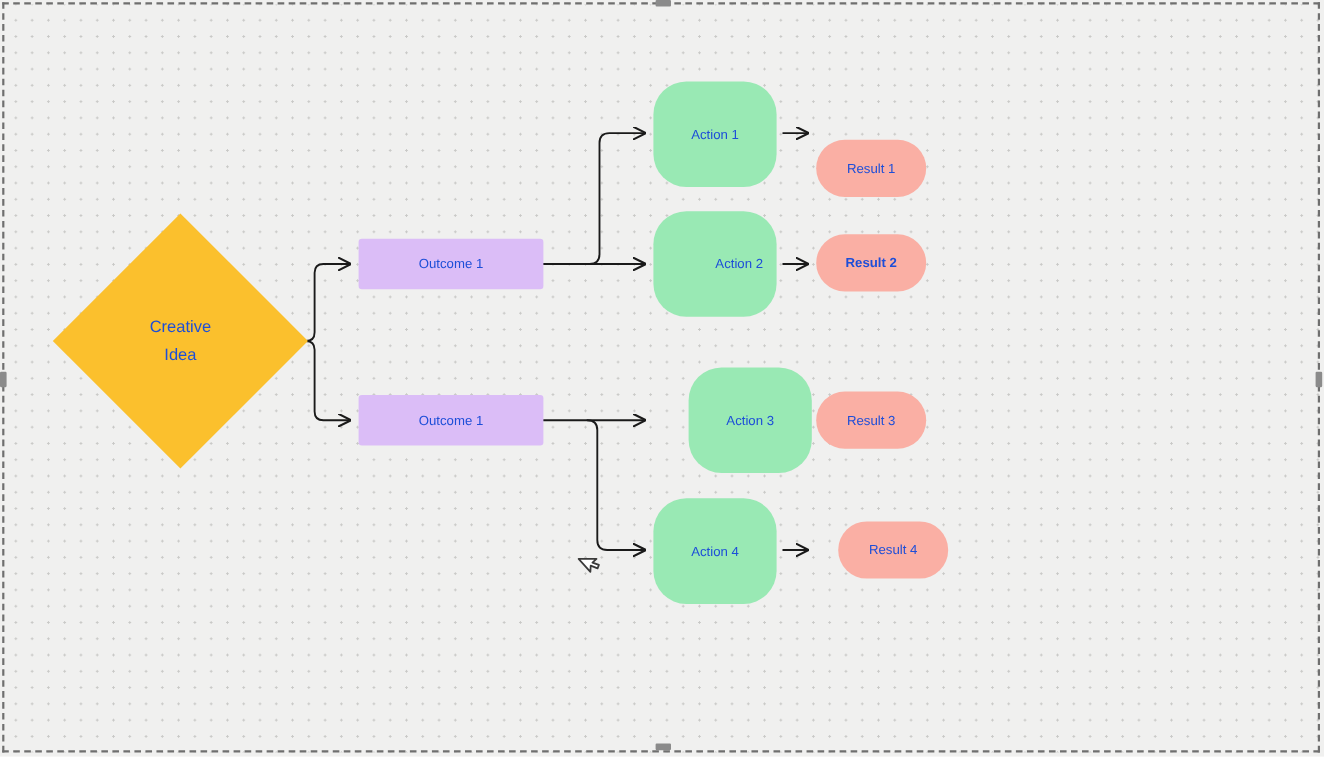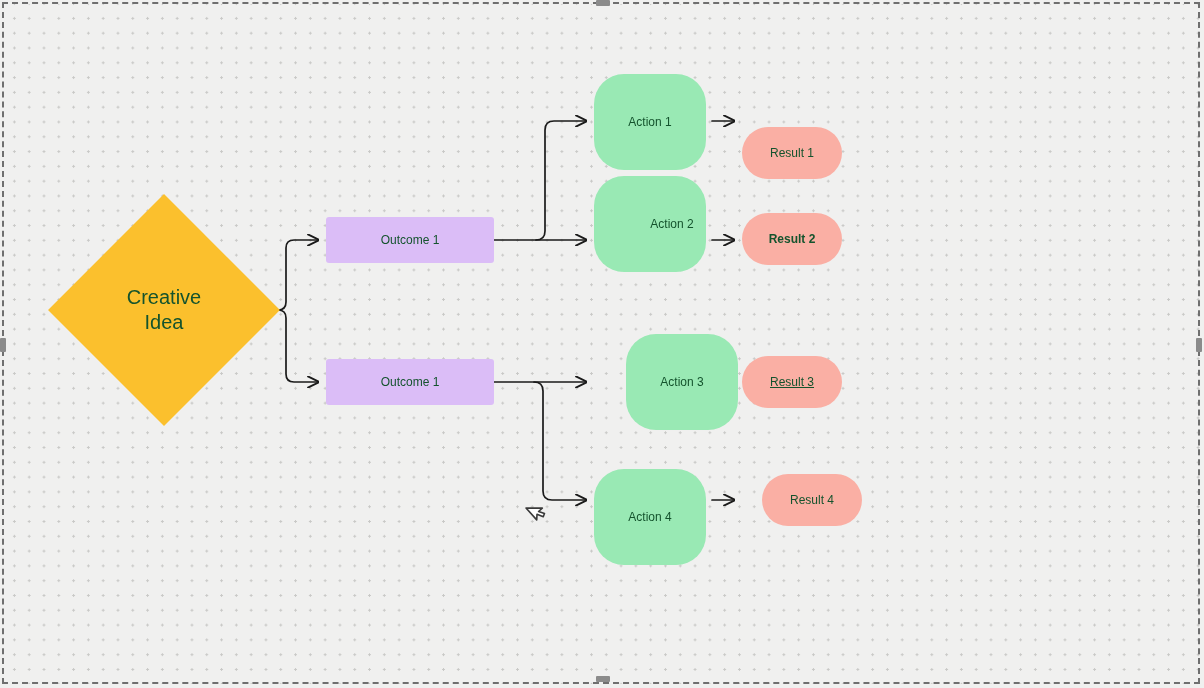--- a/index.html
+++ b/index.html
@@ -54,21 +54,21 @@
     width: 1204px; height: 688px;
     overflow: visible;
   }
 
   .node {
     position: absolute;
     display: flex;
     align-items: center;
     justify-content: center;
     text-align: center;
-    color: #14532d;
+    color: #1d4ed8;
     box-sizing: border-box;
     user-select: none;
   }
 
   
   #node-idea {
     left: 82px;
     top: 228px;
     width: 164px;
     height: 164px;
@@ -76,21 +76,21 @@
   #node-idea .diamond-shape {
     position: absolute;
     left: 0; top: 0;
     width: 164px; height: 164px;
     background: #fbc02d;
     transform: rotate(45deg);
   }
   #node-idea .diamond-label {
     position: relative;
     z-index: 2;
-    font-size: 20px;
+    font-size: 15px;
     line-height: 25px;
     width: 140px;
     text-align: center;
   }
 
   .outcome {
     width: 168px;
     height: 46px;
     background: #dbbdf7;
     border-radius: 3px;
@@ -100,34 +100,34 @@
   #node-outcome-2 { left: 326px; top: 359px; }
 
   .action {
     width: 112px;
     height: 96px;
     background: #99e9b4;
     border-radius: 30px;
     font-size: 12px;
   }
   #node-action-1 { left: 594px; top: 74px; }
-  #node-action-2 { left: 594px; top: 176px; padding-left: 44px; }
+  #node-action-2 { left: 594px; top: 192px; padding-left: 44px; }
   #node-action-3 { left: 594px; top: 334px; margin-left: 32px; }
-  #node-action-4 { left: 594px; top: 469px; justify-content: center; }
+  #node-action-4 { left: 594px; top: 453px; justify-content: center; }
 
   .result {
     width: 100px;
     height: 52px;
     background: #faafa4;
     border-radius: 26px;
     font-size: 12px;
   }
   #node-result-1 { left: 742px; top: 95px; margin-top: 32px; }
   #node-result-2 { left: 742px; top: 213px; font-weight: bold; }
-  #node-result-3 { left: 742px; top: 356px; text-decoration: underline; }
+  #node-result-3 { left: 742px; top: 356px; }
   #node-result-4 { left: 762px; top: 474px; }
 
   #cursor {
     position: absolute;
     left: 524px;
     top: 500px;
     width: 22px;
     height: 24px;
     pointer-events: none;
   }

